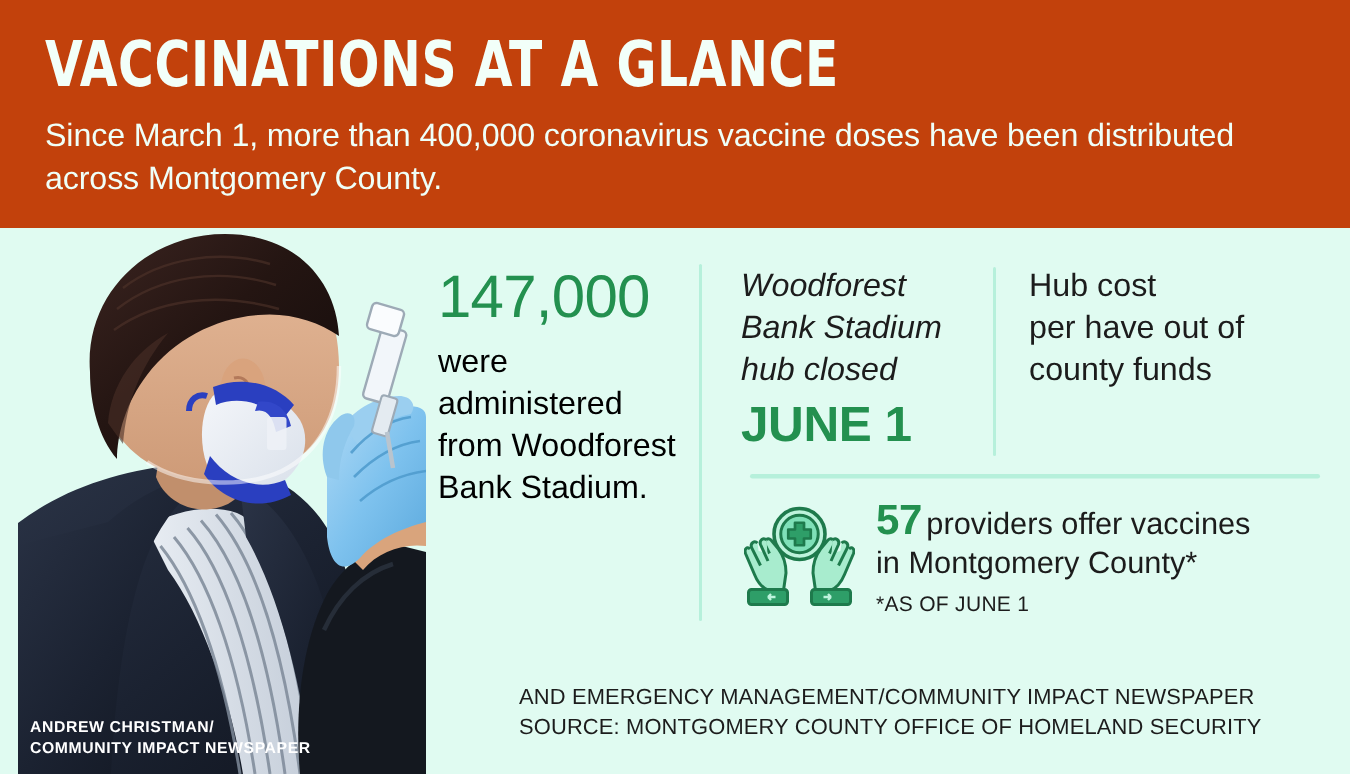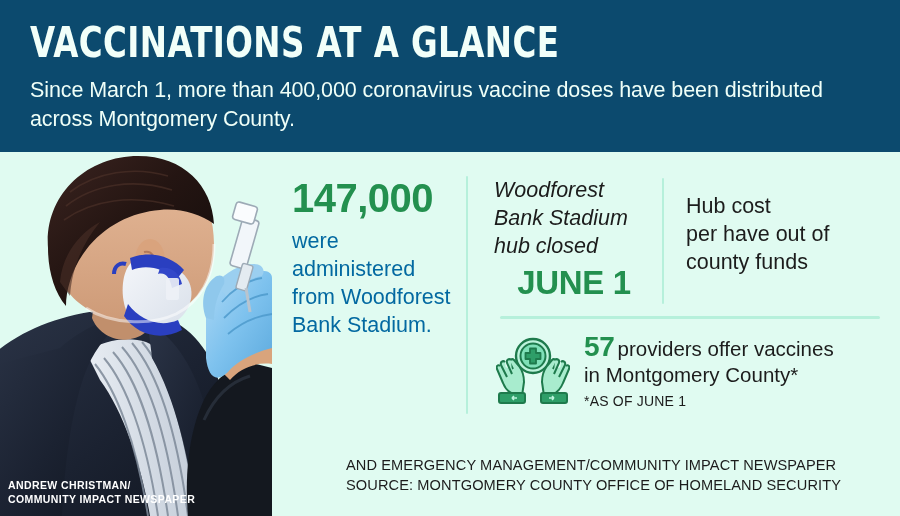--- a/index.html
+++ b/index.html
@@ -16,21 +16,21 @@
     font-family: "Liberation Sans", sans-serif;
     box-sizing: border-box;
   }
 
   
   .header {
     position: absolute;
     left: 0; top: 0;
     width: 900px;
     height: 152px;
-    background: #0c4a6e;
+    background: #c2410c;
     box-sizing: border-box;
     padding: 20px 30px 0 30px;
   }
   .header-title {
     font-family: "Liberation Sans Narrow", "DejaVu Sans Condensed", "Liberation Sans", sans-serif;
     font-weight: 700;
     font-size: 42px;
     line-height: 46px;
     letter-spacing: 0.5px;
     color: #F2FFF9;
@@ -45,21 +45,21 @@
     line-height: 29px;
     color: #EFFFF8;
     font-weight: 400;
     max-width: 850px;
     letter-spacing: -0.1px;
   }
 
   
   .photo {
     position: absolute;
-    left: 0;
+    left: 12px;
     top: 152px;
     width: 272px;
     height: 364px;
     overflow: hidden;
   }
   .photo svg { display:block; }
   .photo-credit {
     position: absolute;
     left: 8px;
     bottom: 10px;
@@ -94,28 +94,28 @@
 
   
   .stat-doses {
     position: absolute;
     left: 292px;
     top: 176px;
     width: 170px;
   }
   .doses-big {
     color: #23904F;
-    font-weight: 700;
+    font-weight: 400;
     font-size: 40px;
     line-height: 45px;
     letter-spacing: -0.5px;
   }
   .doses-body {
     margin-top: 6px;
-    color: #0369a1;
+    color: #000000;
     font-size: 21.5px;
     line-height: 28px;
     font-weight: 400;
   }
 
   .stat-stadium {
     position: absolute;
     left: 494px;
     top: 176px;
     width: 160px;
@@ -126,27 +126,26 @@
     line-height: 28px;
     font-style: italic;
   }
   .stadium-date {
     margin-top: 4px;
     color: #23904F;
     font-weight: 700;
     font-size: 33px;
     line-height: 38px;
     letter-spacing: -0.3px;
-    text-align: center;
   }
 
   .stat-cost {
     position: absolute;
     left: 686px;
-    top: 192px;
+    top: 176px;
     width: 200px;
   }
   .cost-label {
     color: #1C1C1C;
     font-size: 21.5px;
     line-height: 28px;
   }
   .cost-big {
     color: #23904F;
     font-weight: 700;

